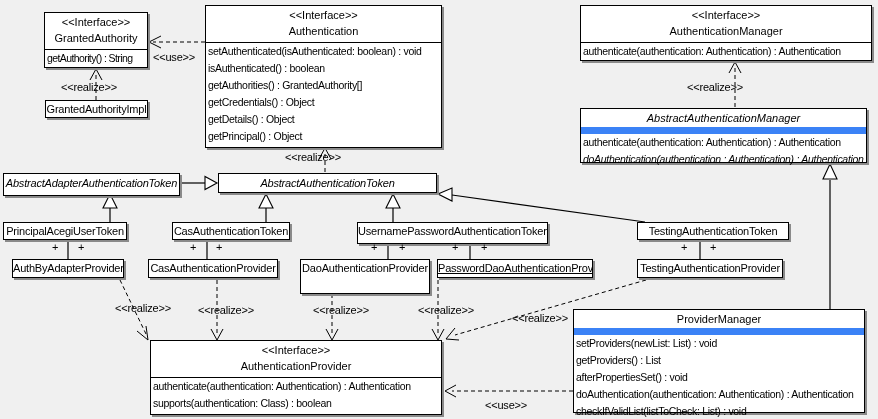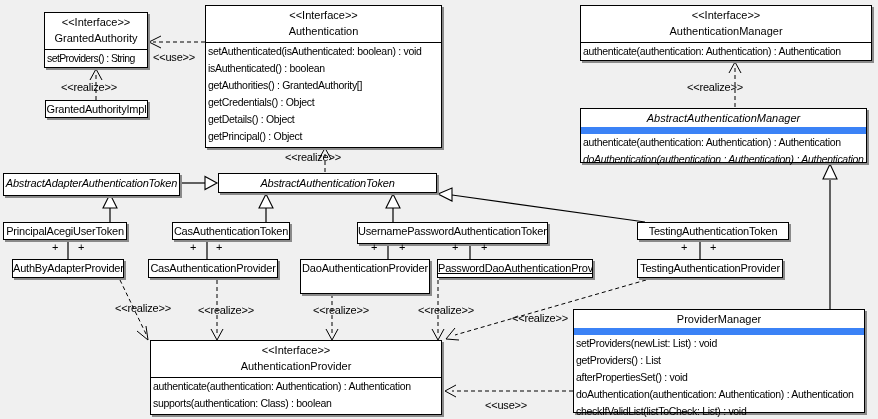--- a/index.html
+++ b/index.html
@@ -132,21 +132,21 @@
       <path class="dash" d="M573,391 L452,391"></path>
       <path class="head" d="M456,385 L445,391 L456,397"></path>
     </g>
   </svg>
 
   <div class="cls" style="left:44px; top:12px; width:104px; height:56px;">
     <div class="hdr2">
       <div class="stereo">&lt;&lt;Interface&gt;&gt;</div>
       <div class="cname">GrantedAuthority</div>
     </div>
-    <div class="m" style="letter-spacing:-0.6px;">setProviders() : String</div>
+    <div class="m" style="letter-spacing:-0.6px;">getAuthority() : String</div>
   </div>
 
   <div class="cls nameonly" style="left:45px; top:100px; width:103px; height:18px;">
     <span>GrantedAuthorityImpl</span>
   </div>
 
   <div class="cls" style="left:205px; top:5px; width:237px; height:143px;">
     <div class="hdr2">
       <div class="stereo">&lt;&lt;Interface&gt;&gt;</div>
       <div class="cname">Authentication</div>

